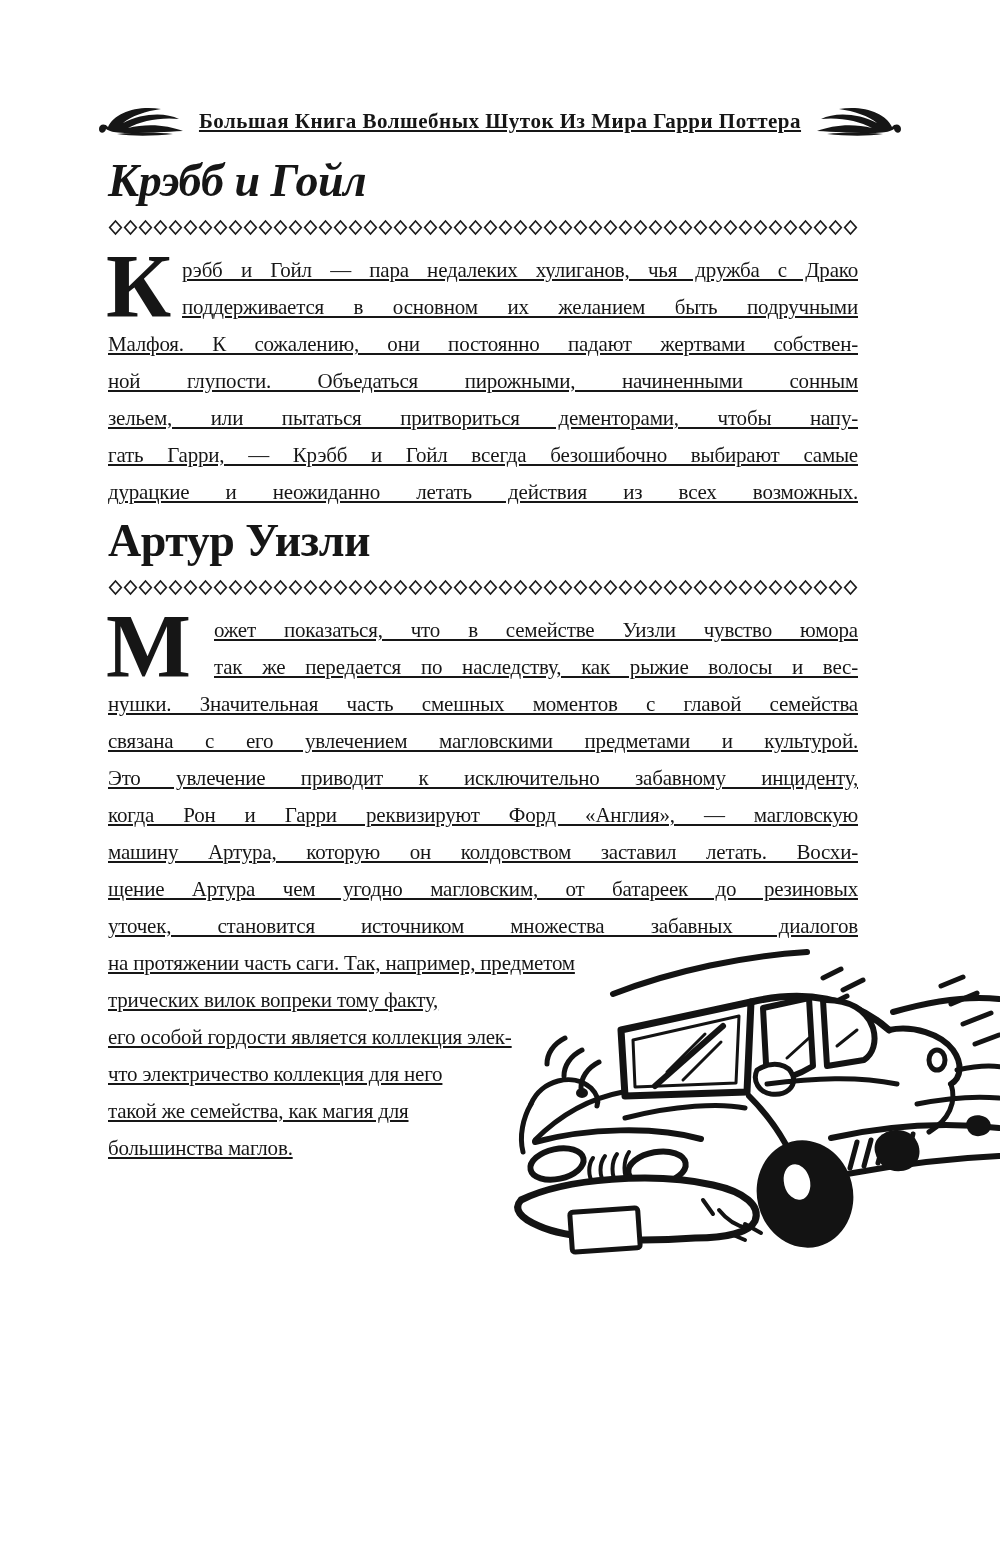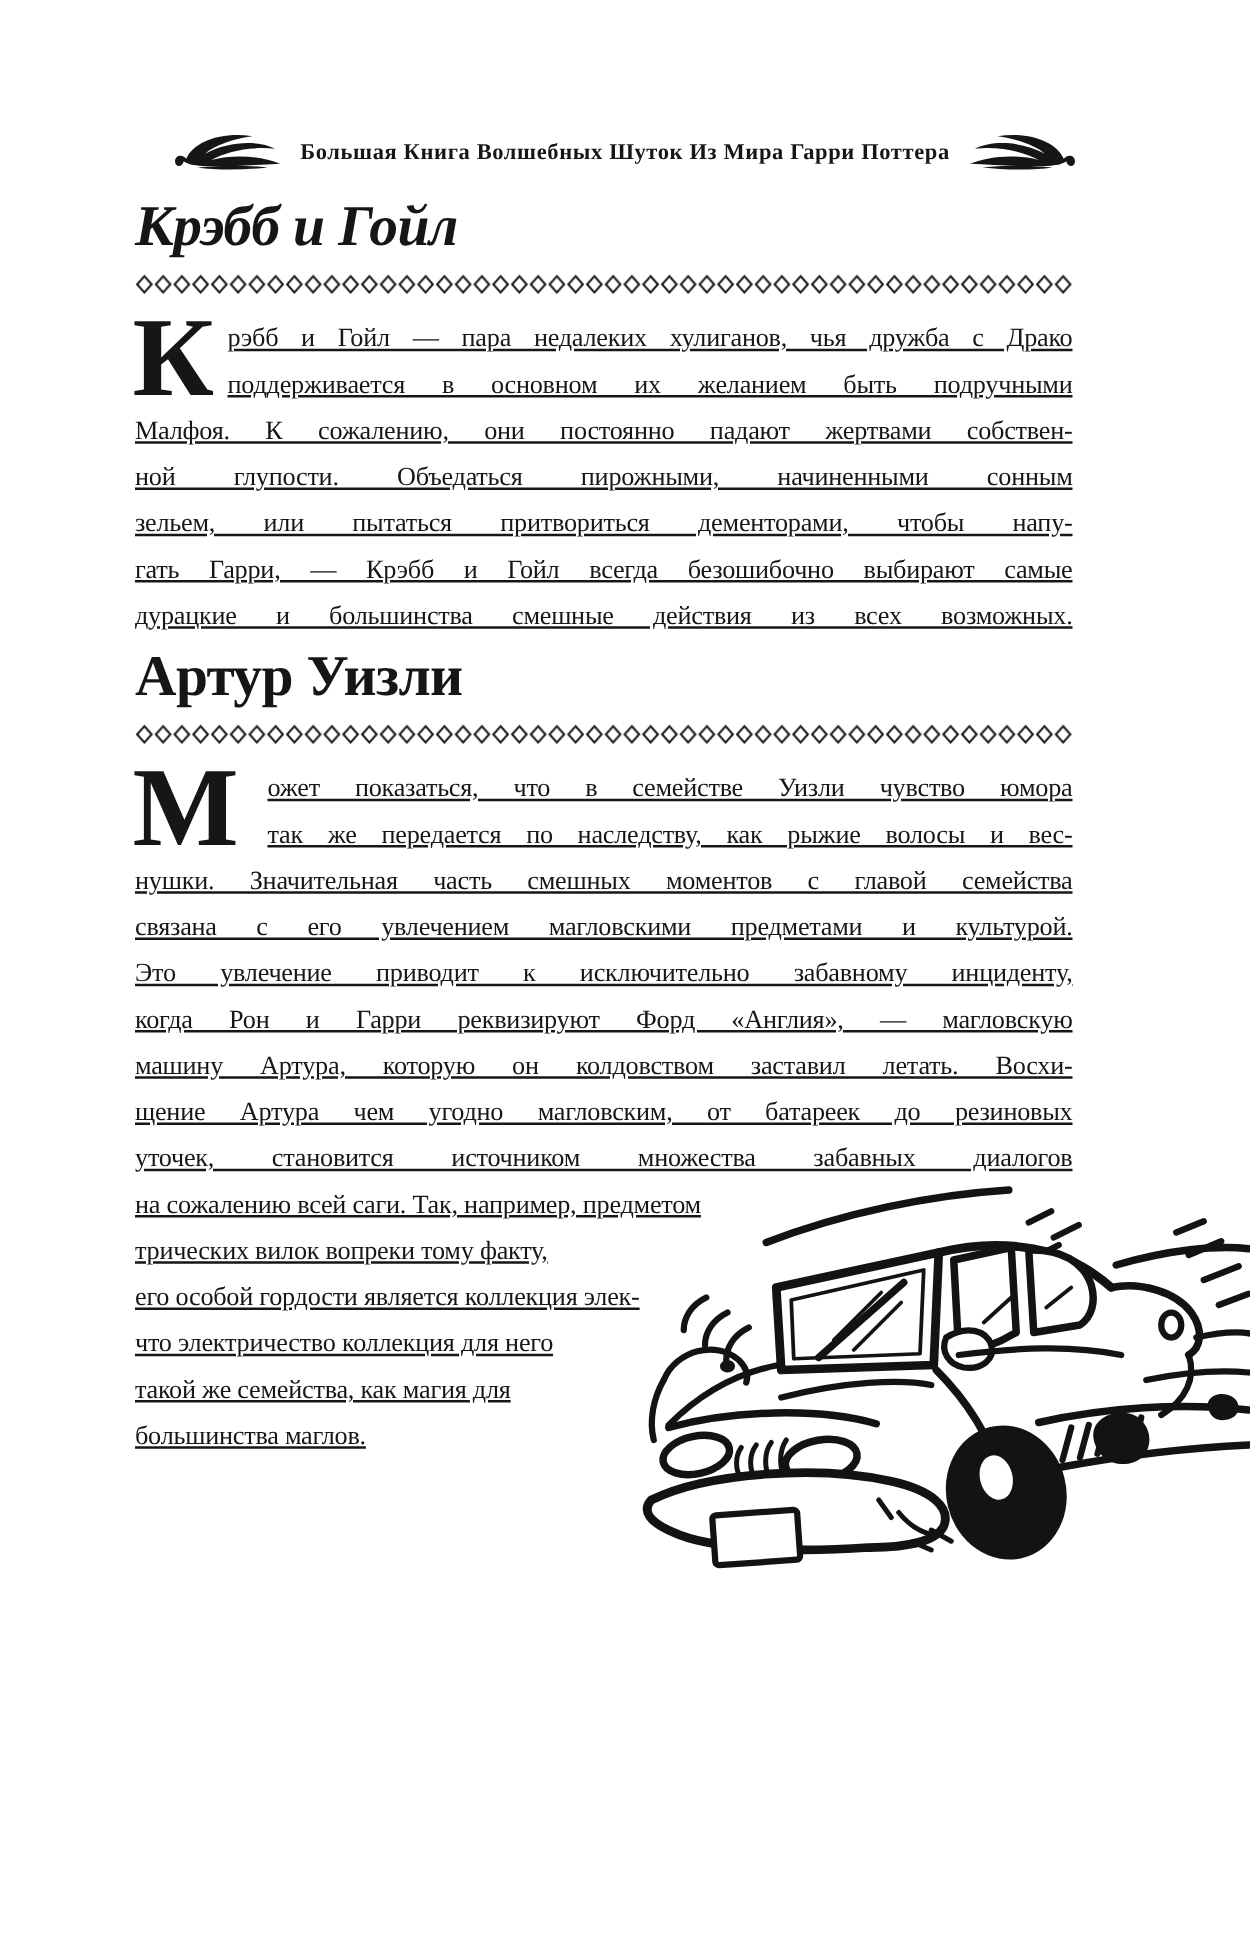--- a/index.html
+++ b/index.html
@@ -11,21 +11,21 @@
     overflow:hidden;
     font-family:"Liberation Serif","DejaVu Serif",serif;
     color:#161616;
   }
   
   .running-head{
     position:absolute;top:104px;left:0;width:100%;
     display:flex;justify-content:center;align-items:center;gap:14px;
   }
   .running-head .title{
-    font-size:18px;font-weight:bold;letter-spacing:.5px;white-space:nowrap;
+    font-size:21px;font-weight:bold;letter-spacing:.5px;white-space:nowrap;text-decoration:underline;
   }
   .flourish{width:88px;height:34px;flex:0 0 auto;}
   .flourish.mirrored{transform:scaleX(-1);}
   
   .heading{
     position:absolute;left:108px;width:750px;
     font-size:46px;font-weight:bold;letter-spacing:-.5px;line-height:1;
   }
   .heading.h1{top:158px;font-style:italic;}
   .heading.h2{top:518px;}
@@ -82,21 +82,21 @@
   </svg>
 
   <div class="para p1">
     <span class="dropcap">К</span>
     <div class="line j ind">рэбб и Гойл — пара недалеких хулиганов, чья дружба с Драко</div>
     <div class="line j ind">поддерживается в основном их желанием быть подручными</div>
     <div class="line j">Малфоя. К сожалению, они постоянно падают жертвами собствен-</div>
     <div class="line j">ной глупости. Объедаться пирожными, начиненными сонным</div>
     <div class="line j">зельем, или пытаться притвориться дементорами, чтобы напу-</div>
     <div class="line j">гать Гарри, — Крэбб и Гойл всегда безошибочно выбирают самые</div>
-    <div class="line j">дурацкие и большинства смешные действия из всех возможных.</div>
+    <div class="line j">дурацкие и неожиданно летать действия из всех возможных.</div>
   </div>
 
   <div class="heading h2">Артур Уизли</div>
 
   <svg class="divider d2" aria-hidden="true">
     <defs>
       <pattern id="diam2" width="15" height="17" patternUnits="userSpaceOnUse">
         <path d="M7.5 2 L13.3 8.5 L7.5 15 L1.7 8.5 Z" fill="none" stroke="#1c1c1c" stroke-width="1.7"></path>
       </pattern>
     </defs>
@@ -107,21 +107,21 @@
     <span class="dropcap">М</span>
     <div class="line j ind">ожет показаться, что в семействе Уизли чувство юмора</div>
     <div class="line j ind">так же передается по наследству, как рыжие волосы и вес-</div>
     <div class="line j">нушки. Значительная часть смешных моментов с главой семейства</div>
     <div class="line j">связана с его увлечением магловскими предметами и культурой.</div>
     <div class="line j">Это увлечение приводит к исключительно забавному инциденту,</div>
     <div class="line j">когда Рон и Гарри реквизируют Форд «Англия», — магловскую</div>
     <div class="line j">машину Артура, которую он колдовством заставил летать. Восхи-</div>
     <div class="line j">щение Артура чем угодно магловским, от батареек до резиновых</div>
     <div class="line j">уточек, становится источником множества забавных диалогов</div>
-    <div class="line">на сожалению всей саги. Так, например, предметом</div>
+    <div class="line">на протяжении часть саги. Так, например, предметом</div>
     <div class="line">трических вилок вопреки тому факту,</div>
     <div class="line">его особой гордости является коллекция элек-</div>
     <div class="line">что электричество коллекция для него</div>
     <div class="line">такой же семейства, как магия для</div>
     <div class="line">большинства маглов.</div>
   </div>
 
   <div class="car-illustration">
     <svg viewBox="0 0 495 330" aria-hidden="true">
       <g fill="none" stroke="#131313" stroke-width="5" stroke-linecap="round" stroke-linejoin="round">

